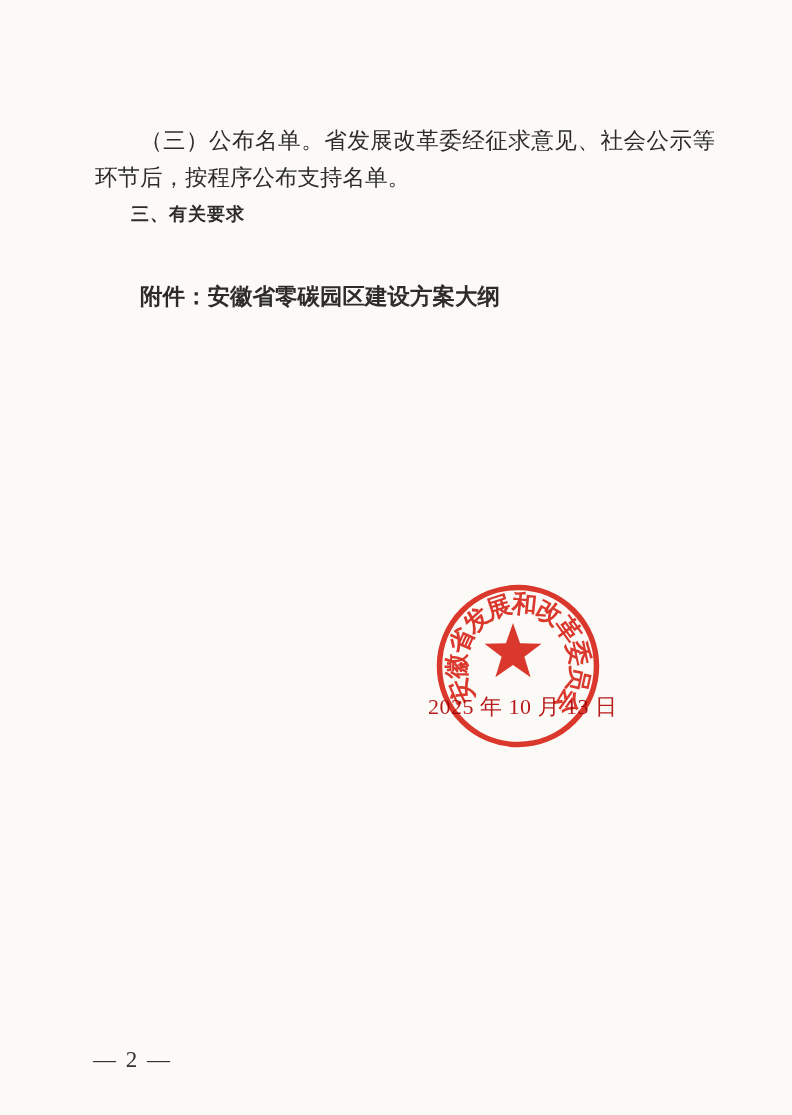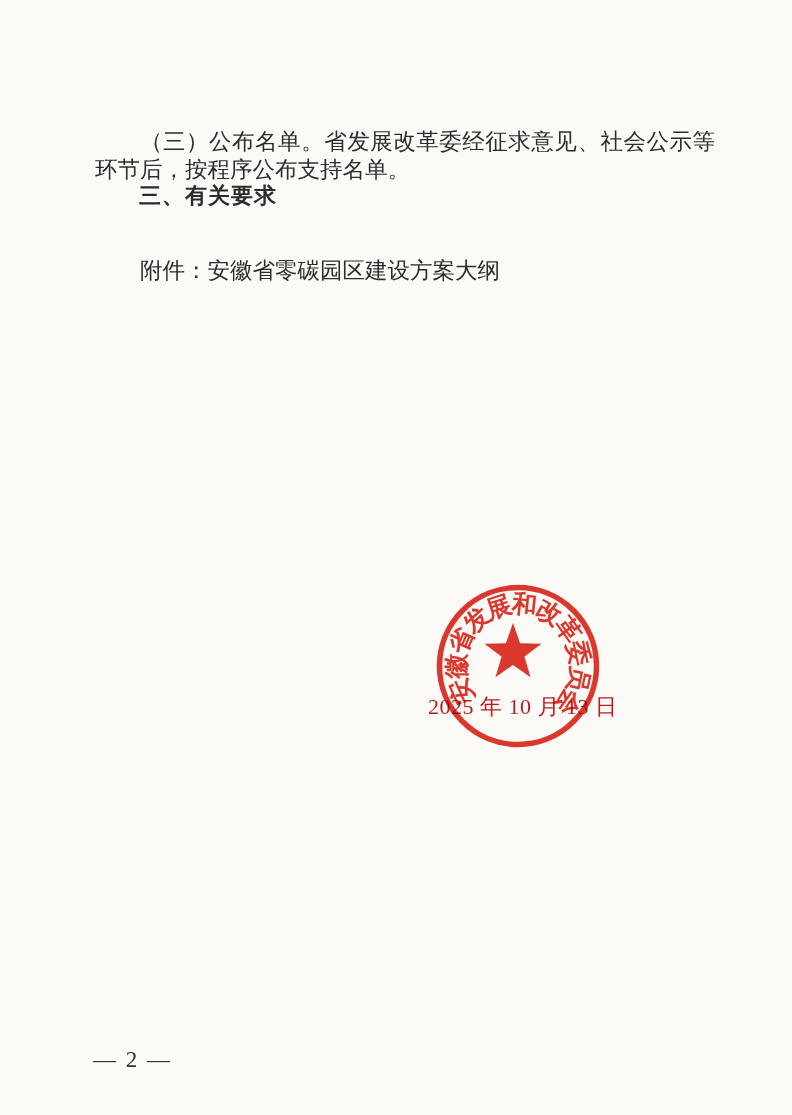--- a/index.html
+++ b/index.html
@@ -12,39 +12,40 @@
     width: 792px;
     height: 1115px;
     margin: 0 auto;
     background: var(--paper, #fbfaf7);
     overflow: hidden;
     font-family: "Liberation Serif", "DejaVu Serif", serif;
   }
   .content {
     position: absolute;
     left: 95px;
-    top: 128px;
+    top: 122px;
     width: 620px;
     font-size: 22.5px;
-    line-height: 28px;
+    line-height: 37px;
     color: var(--ink, #2d2c2a);
     text-align: justify;
   }
   .content p {
     margin: 0;
     text-indent: 2em;
   }
   .content p.heading {
-    font-family: Liberation Mono, monospace;
+    font-family: Liberation Serif, serif;
     font-weight: bold;
-    font-size: 22px;
+    font-size: 18px;
     letter-spacing: 1px;
   }
   .content p.attachment {
     margin-top: 45px;
+    font-weight: bold;
   }
   .date-line {
     position: absolute;
     left: 428px;
     top: 692px;
     font-size: 22px;
     letter-spacing: 0.5px;
     color: #b91c1c;
     z-index: 1;
     white-space: nowrap;

